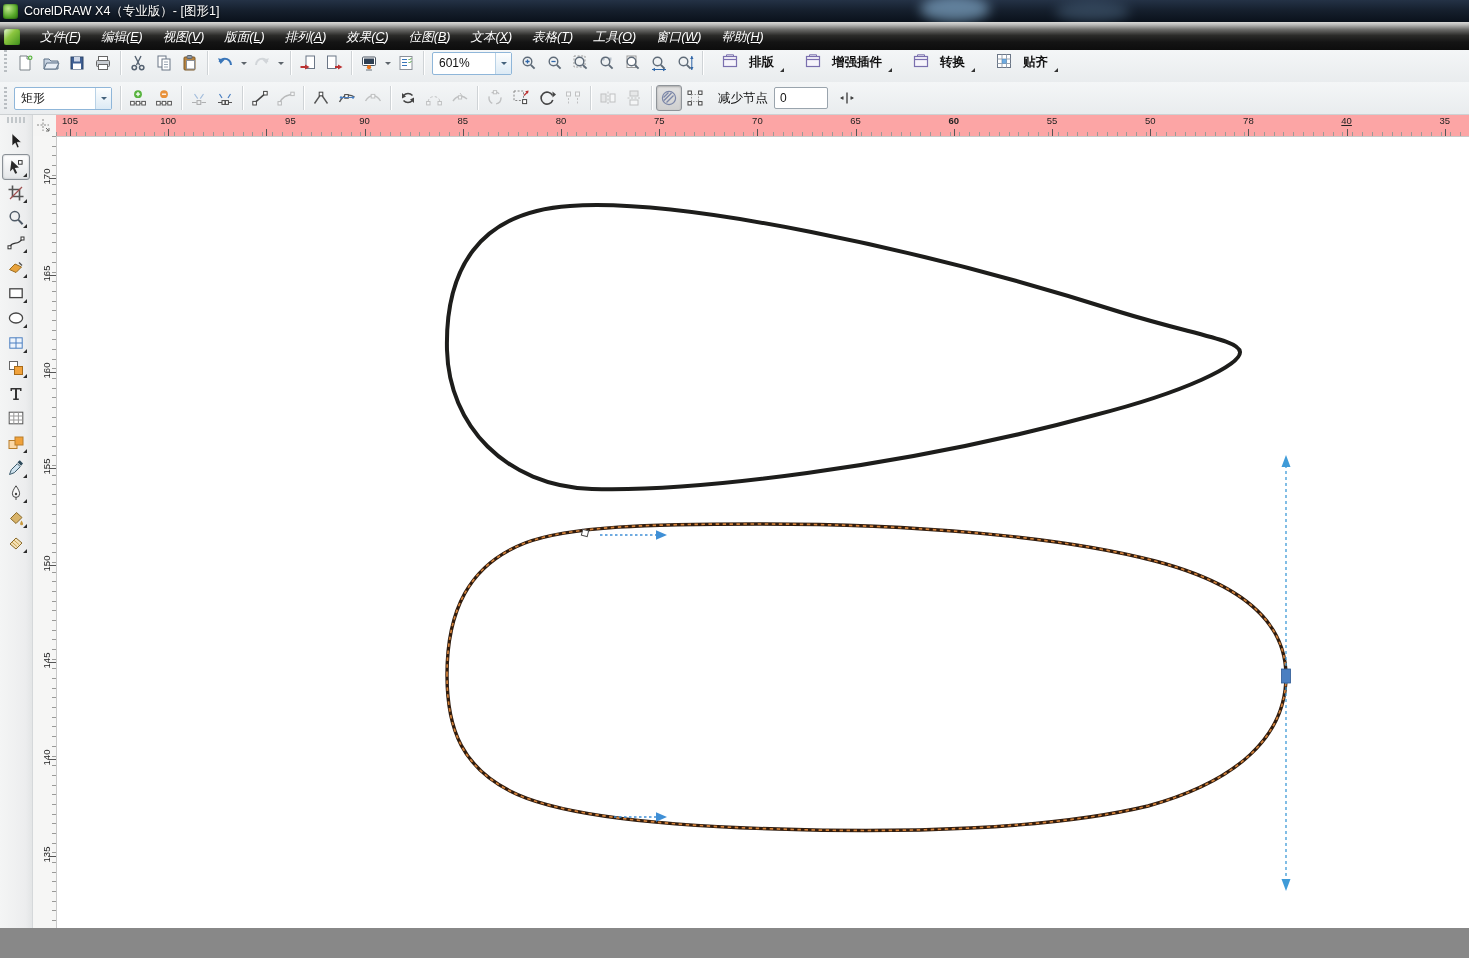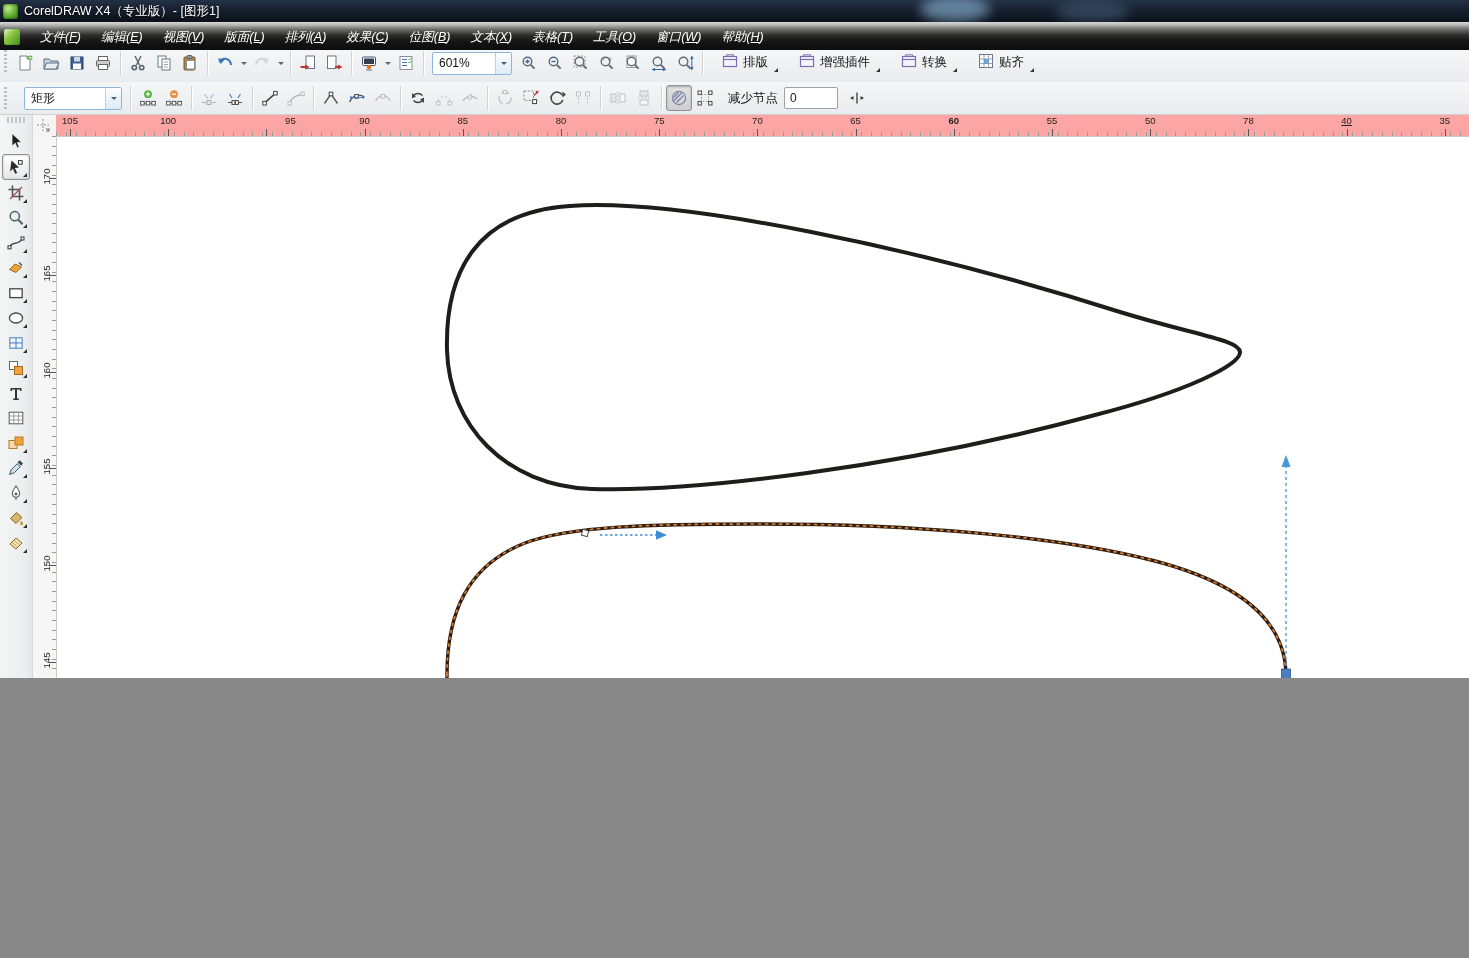--- a/index.html
+++ b/index.html
@@ -1,16 +1,16 @@
 <!DOCTYPE html>
 <html><head>
 <meta charset="utf-8">
 <style>
   html,body{margin:0;padding:0;background:#888;}
-  .app{position:relative;width:1469px;height:678px;overflow:hidden;
+  .app{position:relative;width:1469px;height:928px;overflow:hidden;
        font-family:"Liberation Sans","DejaVu Sans",sans-serif;background:#fff;}
 
   
   .titlebar{position:absolute;left:0;top:0;width:100%;height:22px;
     background:linear-gradient(#243246 0%,#16202e 45%,#0a111b 100%);
     display:flex;align-items:center;color:#fff;font-size:12.5px;z-index:5;}
   .titlebar .app-logo{width:15px;height:15px;margin:0 6px 0 3px;border-radius:3px;
     background:radial-gradient(circle at 35% 30%,#bfe98a,#54a627 60%,#2c6f12);
     box-shadow:inset 0 0 2px #1c4d0c;}
   .title-text{text-shadow:0 1px 2px #000;white-space:nowrap;}
@@ -46,23 +46,23 @@
   .caret{width:11px;height:26px;display:flex;align-items:center;justify-content:center;flex:0 0 auto;}
   .caret::after{content:"";border:3.5px solid transparent;border-top-color:#5d646b;margin-top:4px;}
   .sep{width:1px;height:24px;background:#cfd3d6;margin:0 4px;box-shadow:1px 0 0 #fff;flex:0 0 auto;}
   .combo{height:21px;background:#fff;border:1px solid #8fb6d9;border-radius:2px;
     display:flex;align-items:center;font-size:12px;color:#111;margin:0 4px;}
   .combo .cval{padding:0 6px;flex:1;}
   .combo .cbtn{width:15px;height:100%;border-left:1px solid #b9d2e6;
     background:linear-gradient(#fdfefe,#dceaf5);display:flex;align-items:center;justify-content:center;}
   .combo .cbtn::after{content:"";border:3.5px solid transparent;border-top-color:#44627c;margin-top:4px;}
   .zoom-combo{width:78px;}
-  .shape-combo{width:96px;margin-left:12px;}
-  .txtbtn{display:flex;align-items:center;gap:4px;padding:2px 6px;margin:0 2px;
-    font-size:12.5px;color:#111;position:relative;border-radius:3px;}
+  .shape-combo{width:96px;margin-left:2px;}
+  .txtbtn{display:flex;align-items:center;gap:10px;padding:2px 6px;margin:0 2px;
+    font-size:12.5px;color:#111;position:relative;border-radius:3px;font-weight:bold;}
   .txtbtn::after{content:"";position:absolute;right:-4px;bottom:3px;
     border-left:4px solid transparent;border-bottom:4px solid #333;}
   .pblabel{font-size:12.5px;color:#111;margin:0 6px 0 10px;white-space:nowrap;}
   .valbox{width:42px;height:20px;background:#fff;border:1px solid #9aa4ad;border-radius:2px;
     font-size:12px;color:#111;display:flex;align-items:center;padding:0 5px;margin-right:6px;}
 
   
   .toolbox{position:absolute;left:0;top:114px;width:32px;bottom:0;
     background:linear-gradient(90deg,#f4f5f5,#ecEDee 80%,#e3e5e6);border-right:1px solid #d5d8da;z-index:3;}
   .toolbox .tb-handle{width:18px;height:6px;margin:3px auto 6px auto;

